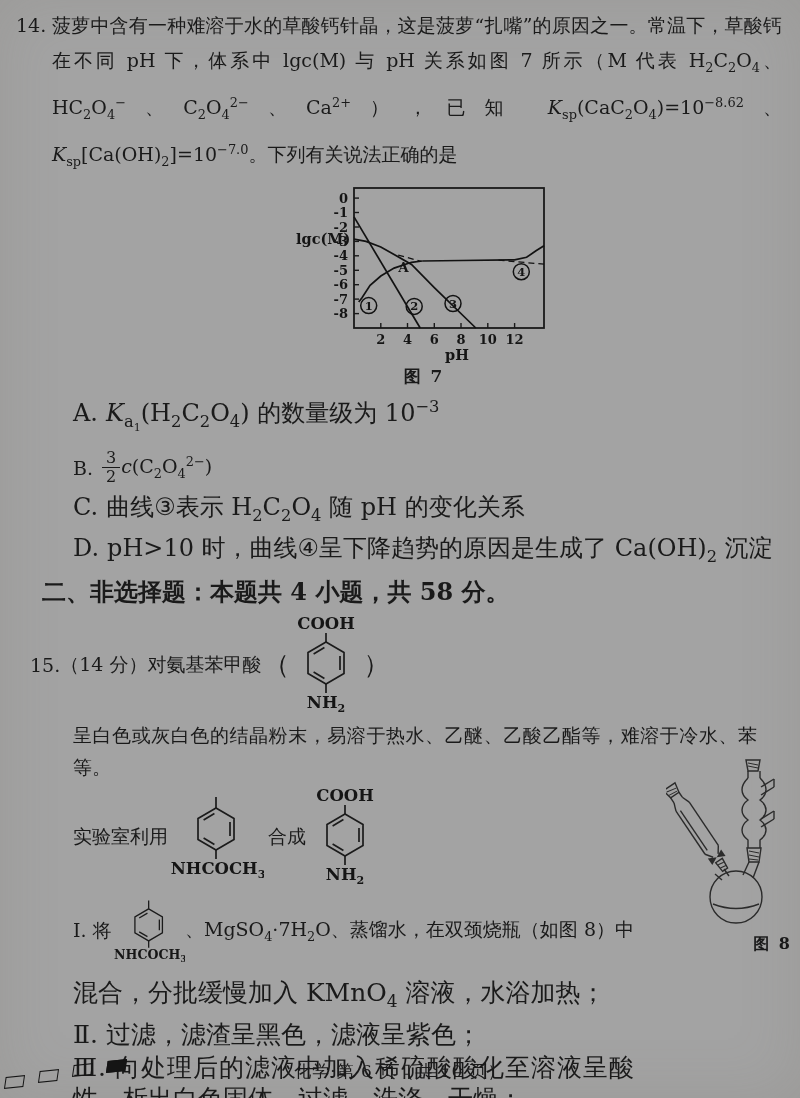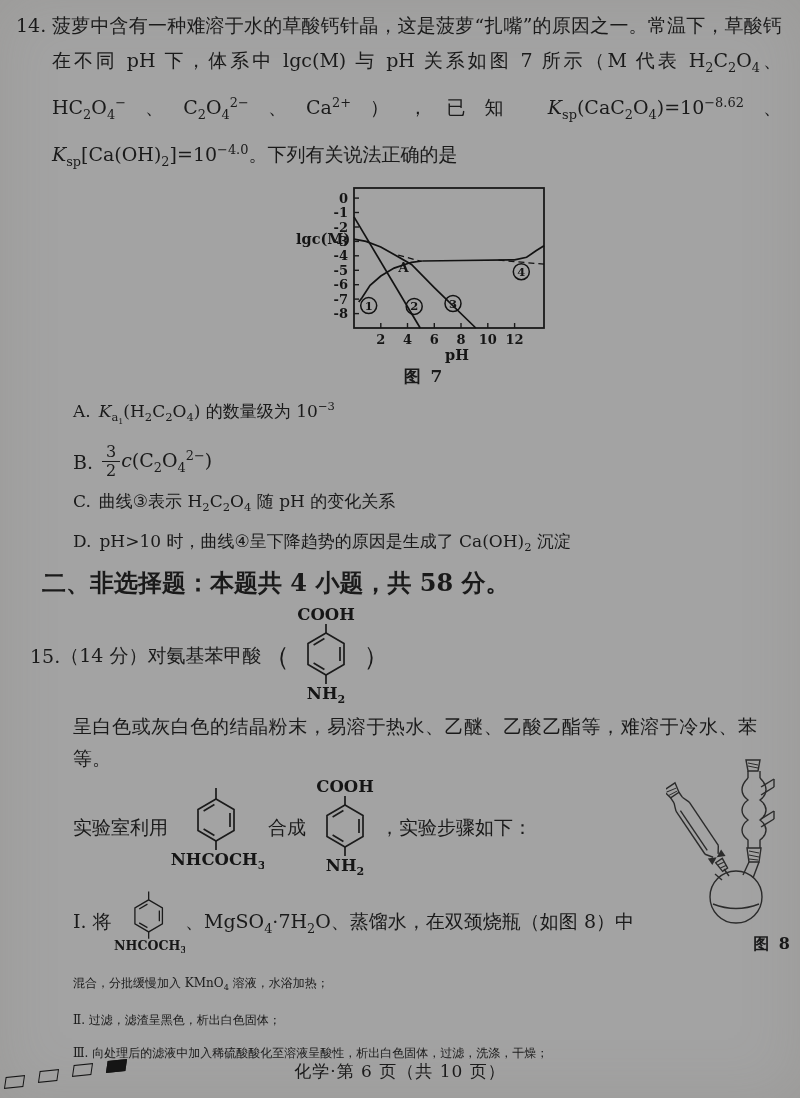--- a/index.html
+++ b/index.html
@@ -23,37 +23,37 @@
   
   .fig7{margin:2px 0 2px 278px;width:260px;text-align:center;}
   .fig7 svg{display:block;}
   .fig7 figcaption{font-size:17px;font-weight:bold;margin-top:0px;letter-spacing:2px;}
   svg text{font-family:"DejaVu Serif","DejaVu Sans",serif;fill:#151515;}
   .tick{font-size:13px;font-weight:bold;}
   .axis{font-size:14.5px;font-weight:bold;}
   .circnum{font-size:11.5px;font-weight:bold;}
   .ptlabel{font-size:13.5px;font-weight:bold;}
   
-  .opt{margin-left:57px;font-size:17px;line-height:33px;}
+  .opt{margin-left:57px;font-size:24px;line-height:33px;}
   .opt .olabel{margin-right:8px;}
   .optB{display:flex;align-items:center;margin:5px 0 5px 57px;font-size:19px;}
   .optB .olabel{margin-right:8px;}
   .frac{display:inline-flex;flex-direction:column;align-items:center;
         font-size:16px;line-height:1.12;margin:0 1px;vertical-align:middle;}
   .frac .num{border-bottom:1.6px solid #1a1a1a;padding:0 4px;}
   
   .sect{margin:4px 0 8px 26px;font-size:24px;font-weight:bold;line-height:30px;}
   
   .q15row{display:flex;align-items:center;margin-left:14px;font-size:19px;white-space:nowrap;}
   .q15row .sp{white-space:nowrap;}
   .paren{font-size:26px;padding:0 2px;}
   .q15p{margin:4px 25px 4px 57px;font-size:19px;line-height:32px;text-align:justify;}
   .labrow{display:flex;align-items:center;margin-left:57px;font-size:19px;white-space:nowrap;}
   .steprow{display:flex;align-items:center;margin-left:57px;margin-right:148px;font-size:19px;white-space:nowrap;}
-  .stepp{margin:2px 148px 2px 57px;font-size:12px;line-height:31px;text-align:justify;}
+  .stepp{margin:2px 148px 2px 57px;font-size:25px;line-height:31px;text-align:justify;}
   .chem{font-size:16.5px;font-weight:600;}
   .struct line,.struct polygon,.struct path{stroke:#1b1b1b;stroke-width:1.7;fill:none;}
   
   .fig8{position:absolute;top:756px;right:8px;width:128px;text-align:right;}
   .fig8 figcaption{font-size:16px;font-weight:bold;margin-top:2px;letter-spacing:2px;}
   .app line,.app path,.app circle,.app polygon{stroke:#2b2b2b;stroke-width:1.4;fill:none;}
   .app .hatch{stroke-width:1;}
   .app .solid{fill:#2b2b2b;stroke:none;}
   
   .footer{position:absolute;top:1060px;left:0;right:0;text-align:center;
@@ -66,21 +66,21 @@
   .marks .m4{left:107px;top:1060px;background:#151515;border-color:#151515;}
 </style>
 </head>
 <body>
 
 <div class="page">
 
   <section>
     <div class="qrow">
       <span class="qnum">14.</span>
-      <div class="qtext">菠萝中含有一种难溶于水的草酸钙针晶，这是菠萝“扎嘴”的原因之一。常温下，草酸钙在不同 pH 下，体系中 lgc(M) 与 pH 关系如图 7 所示（M 代表 H<sub>2</sub>C<sub>2</sub>O<sub>4</sub>、HC<sub>2</sub>O<sub>4</sub><sup>−</sup>、C<sub>2</sub>O<sub>4</sub><sup>2−</sup>、Ca<sup>2+</sup>），已知 <i>K</i><sub>sp</sub>(CaC<sub>2</sub>O<sub>4</sub>)=10<sup>−8.62</sup>、<i>K</i><sub>sp</sub>[Ca(OH)<sub>2</sub>]=10<sup>−4.0</sup>。下列有关说法正确的是</div>
+      <div class="qtext">菠萝中含有一种难溶于水的草酸钙针晶，这是菠萝“扎嘴”的原因之一。常温下，草酸钙在不同 pH 下，体系中 lgc(M) 与 pH 关系如图 7 所示（M 代表 H<sub>2</sub>C<sub>2</sub>O<sub>4</sub>、HC<sub>2</sub>O<sub>4</sub><sup>−</sup>、C<sub>2</sub>O<sub>4</sub><sup>2−</sup>、Ca<sup>2+</sup>），已知 <i>K</i><sub>sp</sub>(CaC<sub>2</sub>O<sub>4</sub>)=10<sup>−8.62</sup>、<i>K</i><sub>sp</sub>[Ca(OH)<sub>2</sub>]=10<sup>−7.0</sup>。下列有关说法正确的是</div>
     </div>
 
     <figure class="fig7" style="margin-block:2px;">
       <svg id="fig7-svg" width="256" height="184" viewBox="0 0 256 184">
           <rect x="60" y="7" width="190" height="140" fill="none" stroke="#1a1a1a" stroke-width="1.8"></rect>
           <line x1="60" y1="17.1" x2="65" y2="17.1" stroke="#1a1a1a" stroke-width="1.4"></line>
           <text x="54" y="21.6" text-anchor="end" class="tick">0</text>
           <line x1="60" y1="31.5" x2="65" y2="31.5" stroke="#1a1a1a" stroke-width="1.4"></line>
           <text x="54" y="36.0" text-anchor="end" class="tick">-1</text>
           <line x1="60" y1="46.0" x2="65" y2="46.0" stroke="#1a1a1a" stroke-width="1.4"></line>
@@ -191,39 +191,38 @@
       <svg class="struct" width="70" height="100" viewBox="0 0 70 100">
         <text x="35" y="14" text-anchor="middle" class="chem">COOH</text>
         <line x1="35" y1="18" x2="35" y2="27"></line>
         <polygon points="35,27 53,37.5 53,58.5 35,69 17,58.5 17,37.5"></polygon>
         <line x1="49" y1="41" x2="49" y2="55"></line>
         <line x1="22.6" y1="38.9" x2="33.4" y2="32.6"></line>
         <line x1="33.4" y1="63.4" x2="22.6" y2="57.1"></line>
         <line x1="35" y1="69" x2="35" y2="78"></line>
         <text x="35" y="93" text-anchor="middle" class="chem"><tspan>NH</tspan><tspan dy="4" font-size="11">2</tspan></text>
       </svg>
-      <span>，实验步骤如下：</span>
     </div>
 
     <div class="steprow">
       <span>Ⅰ. 将</span>
       <svg class="struct" width="96" height="88" viewBox="0 0 96 88">
         <line x1="48" y1="4" x2="48" y2="15"></line>
         <polygon points="48,15 66,25.5 66,46.5 48,57 30,46.5 30,25.5"></polygon>
         <line x1="62" y1="29" x2="62" y2="43"></line>
         <line x1="35.6" y1="26.9" x2="46.4" y2="20.6"></line>
         <line x1="46.4" y1="51.4" x2="35.6" y2="45.1"></line>
         <line x1="48" y1="57" x2="48" y2="66"></line>
         <text x="50" y="81" text-anchor="middle" class="chem"><tspan>NHCOCH</tspan><tspan dy="4" font-size="11">3</tspan></text>
       </svg>
       <span>、MgSO<sub>4</sub>·7H<sub>2</sub>O、蒸馏水，在双颈烧瓶（如图 8）中</span>
     </div>
 
     <p class="stepp">混合，分批缓慢加入 KMnO<sub>4</sub> 溶液，水浴加热；</p>
-    <p class="stepp">Ⅱ. 过滤，滤渣呈黑色，析出白色固体；</p>
+    <p class="stepp">Ⅱ. 过滤，滤渣呈黑色，滤液呈紫色；</p>
     <p class="stepp">Ⅲ. 向处理后的滤液中加入稀硫酸酸化至溶液呈酸性，析出白色固体，过滤，洗涤，干燥；</p>
 
     <figure class="fig8" style="margin:0;">
       <svg class="app" width="126" height="172" viewBox="0 0 126 172">
 
         <g>
           <polygon points="80,4 94,4 92,15 82,15"></polygon>
           <line class="hatch" x1="82" y1="7" x2="92" y2="9"></line>
           <line class="hatch" x1="82" y1="10" x2="92" y2="12"></line>
           <line x1="82" y1="15" x2="82" y2="22"></line>

